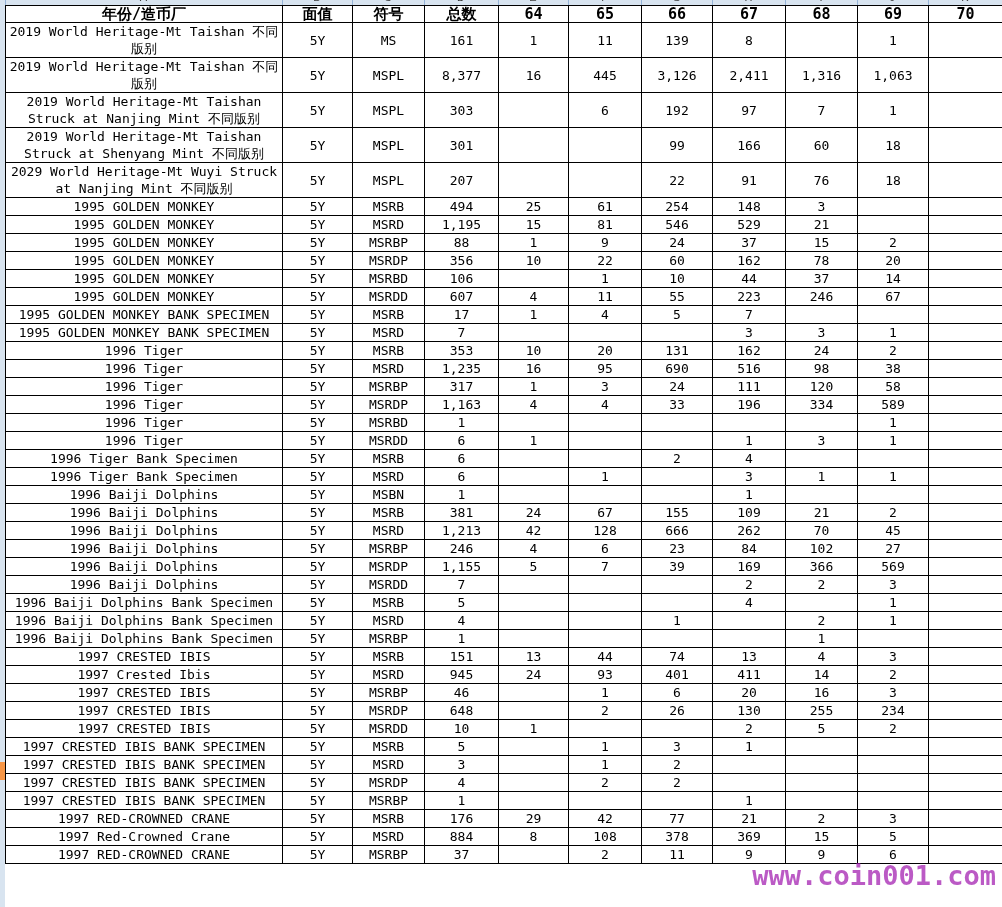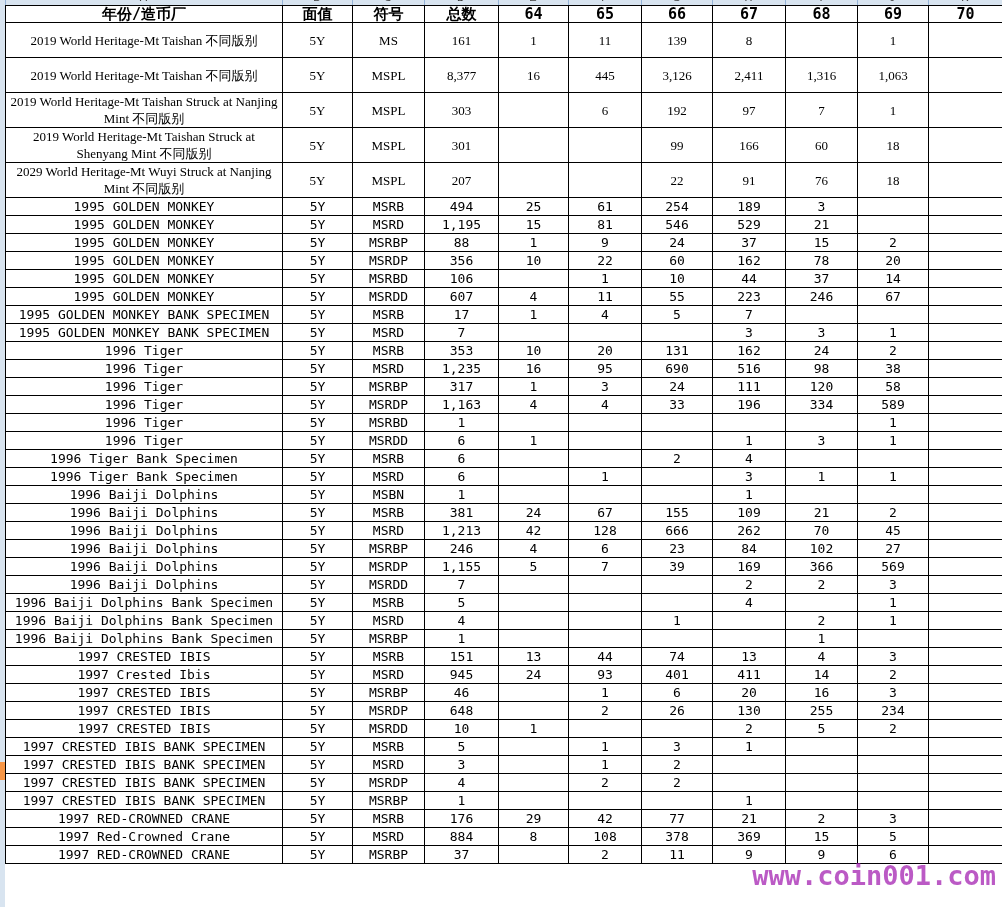--- a/index.html
+++ b/index.html
@@ -39,21 +39,21 @@
     text-align:center;vertical-align:middle;
     font-size:13px;line-height:17px;
     overflow:hidden;white-space:nowrap;
     font-weight:normal;
   }
   th{
     font-weight:bold;font-size:15px;line-height:16px;height:16px;margin-left:32px;
   }
   tr{height:18px;}
   tr.head-row{height:16px;}
-  tr.tall{height:35px;font-family:Liberation Serif, serif;}
+  tr.tall{height:35px;}
   td.name-cell{white-space:normal;}
   .watermark{
     position:absolute;top:860px;right:6px;z-index:5;
     font-size:27px;font-weight:bold;letter-spacing:0px;
     color:#f89c4e;opacity:0.72;
     font-family:"DejaVu Sans Mono","Liberation Mono",monospace;
     pointer-events:none;
   }
 </style>
 </head>
@@ -185,21 +185,21 @@
           <td></td>
         </tr>
         <tr>
           <td class="name-cell">1995 GOLDEN MONKEY</td>
           <td>5Y</td>
           <td>MSRB</td>
           <td>494</td>
           <td>25</td>
           <td>61</td>
           <td>254</td>
-          <td>189</td>
+          <td>148</td>
           <td>3</td>
           <td></td>
           <td></td>
         </tr>
         <tr>
           <td class="name-cell">1995 GOLDEN MONKEY</td>
           <td>5Y</td>
           <td>MSRD</td>
           <td>1,195</td>
           <td>15</td>

